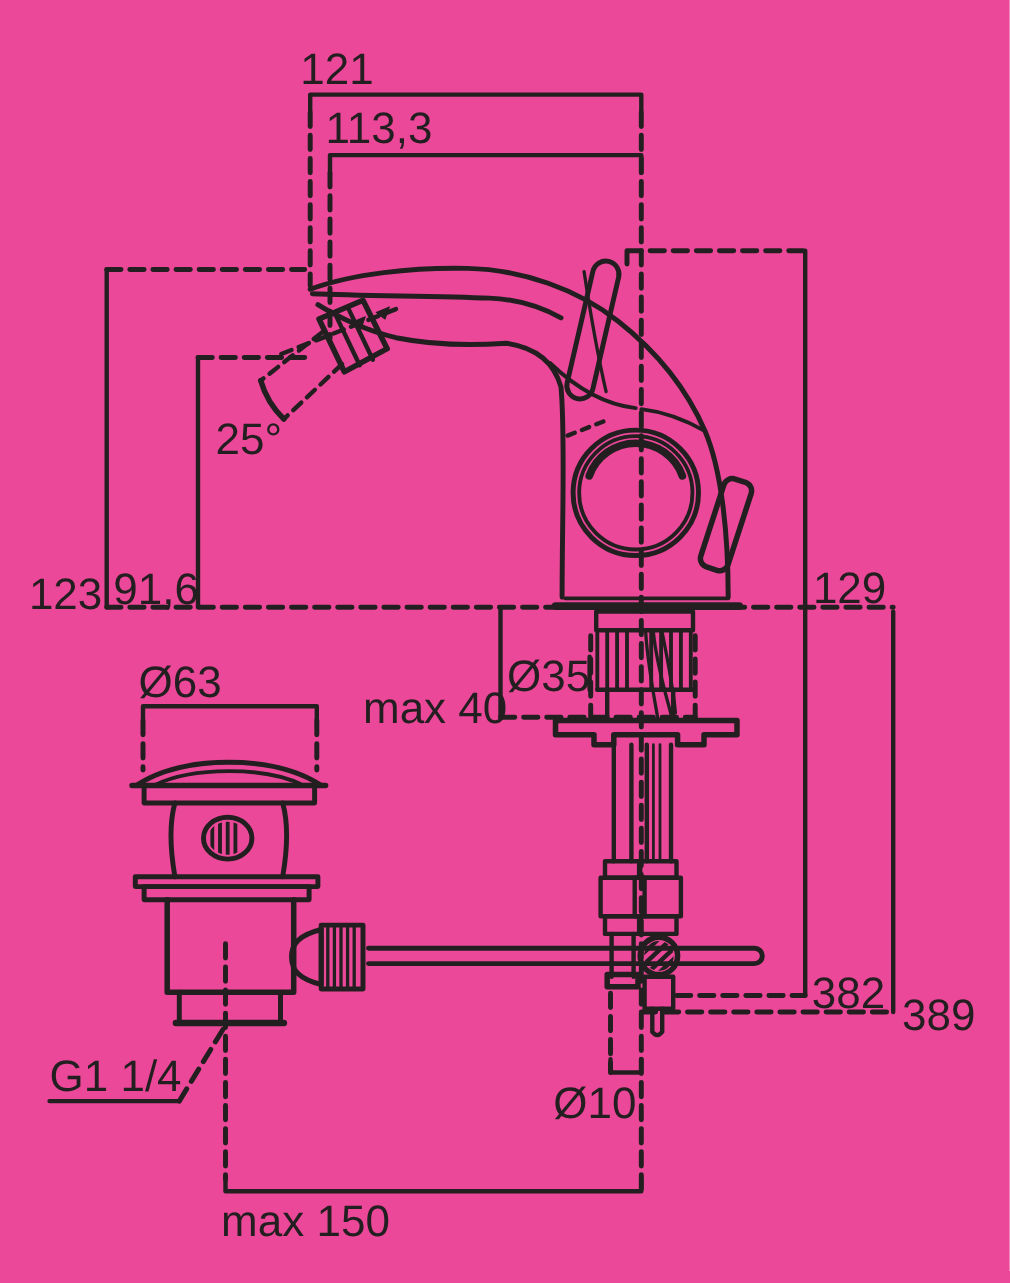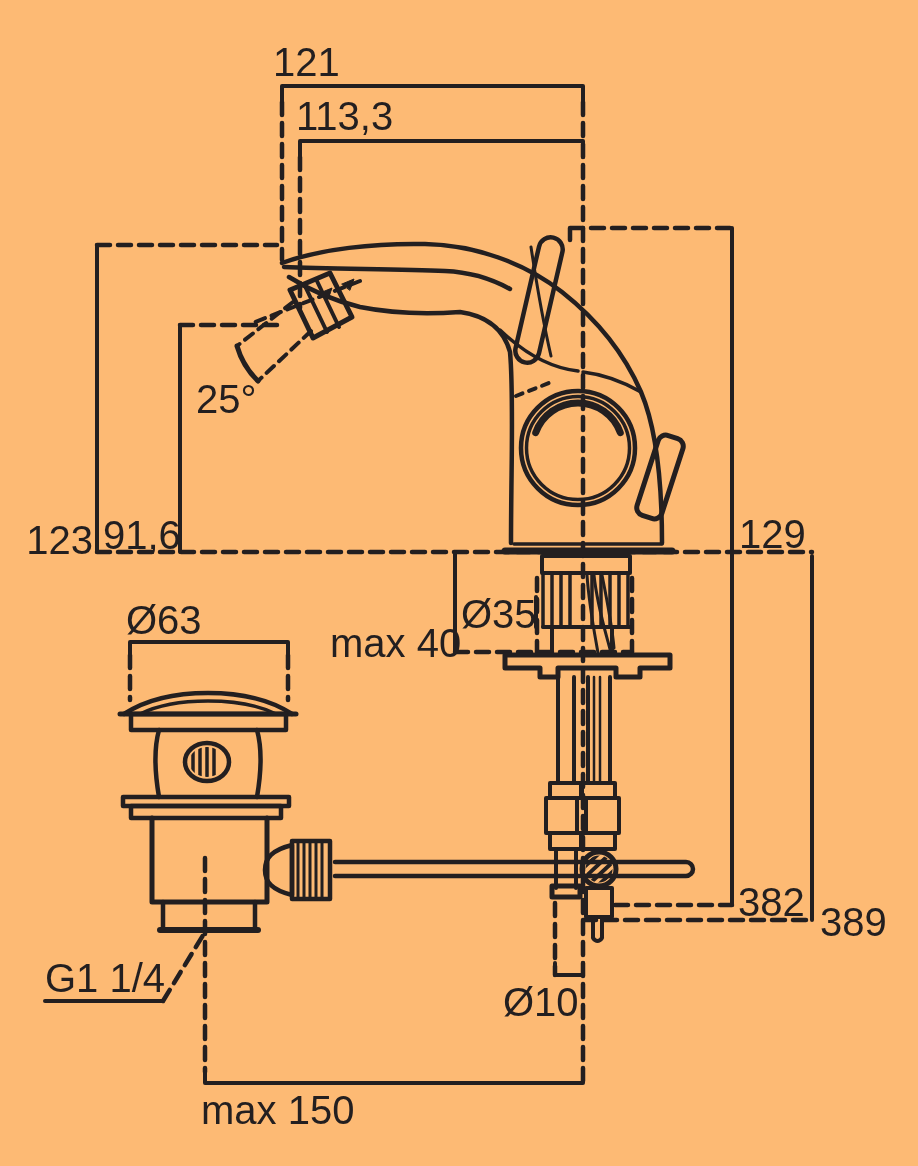--- a/index.html
+++ b/index.html
@@ -1,16 +1,16 @@
 <!DOCTYPE html>
 <html><head>
 <meta charset="utf-8">
 <style>
   html,body{margin:0;padding:0;background:#fff;}
-  .canvas{position:relative;width:918px;height:1166px;background:#fdba74;overflow:hidden;
+  .canvas{position:relative;width:918px;height:1166px;background:#ec4899;overflow:hidden;
           font-family:"Liberation Sans", sans-serif;}
   svg{display:block;}
   text{font-family:"Liberation Sans", sans-serif;font-size:40px;fill:#231f20;}
   .stroke{stroke:#231f20;fill:none;stroke-linecap:round;stroke-linejoin:round;}
 </style>
 </head>
 <body>
 
 <div class="canvas">
 <svg width="918" height="1166" viewBox="0 0 918 1166" xmlns="http://www.w3.org/2000/svg">

